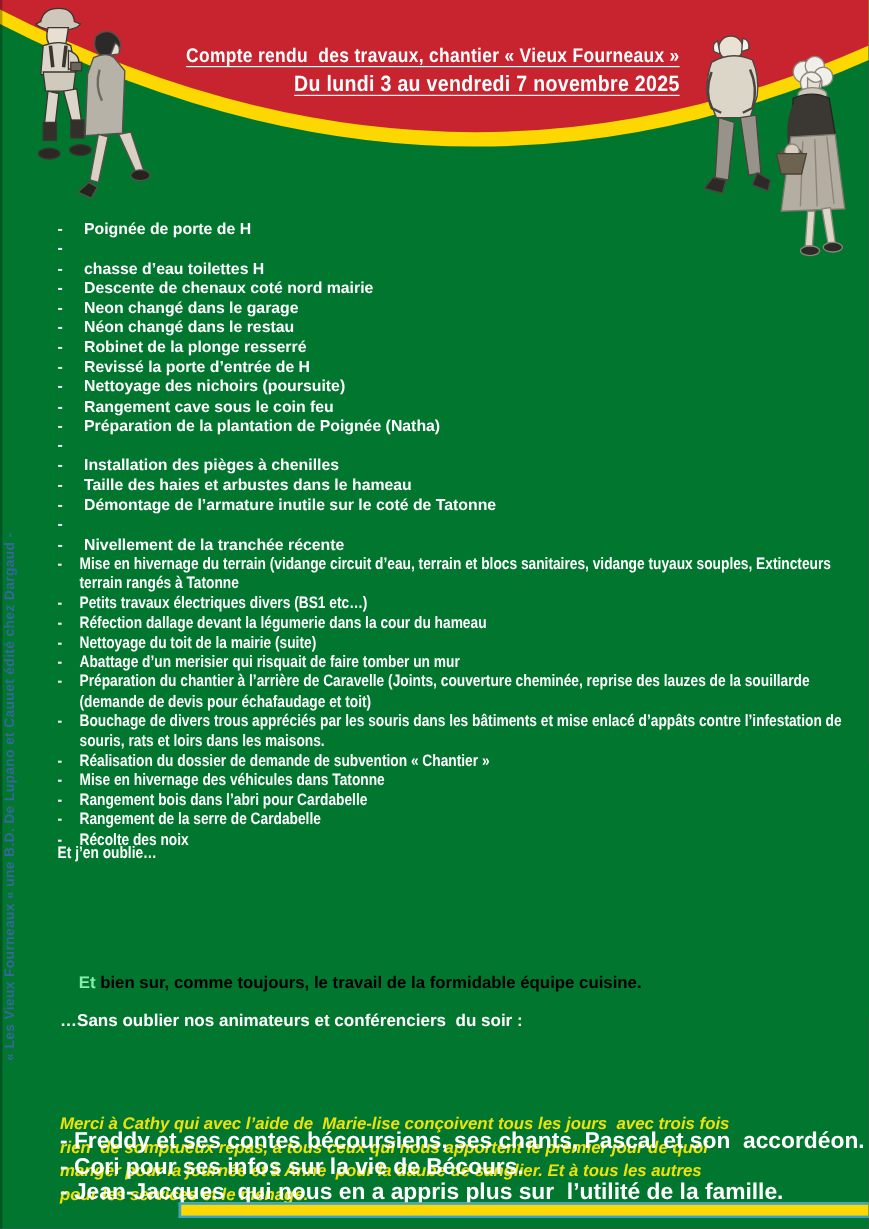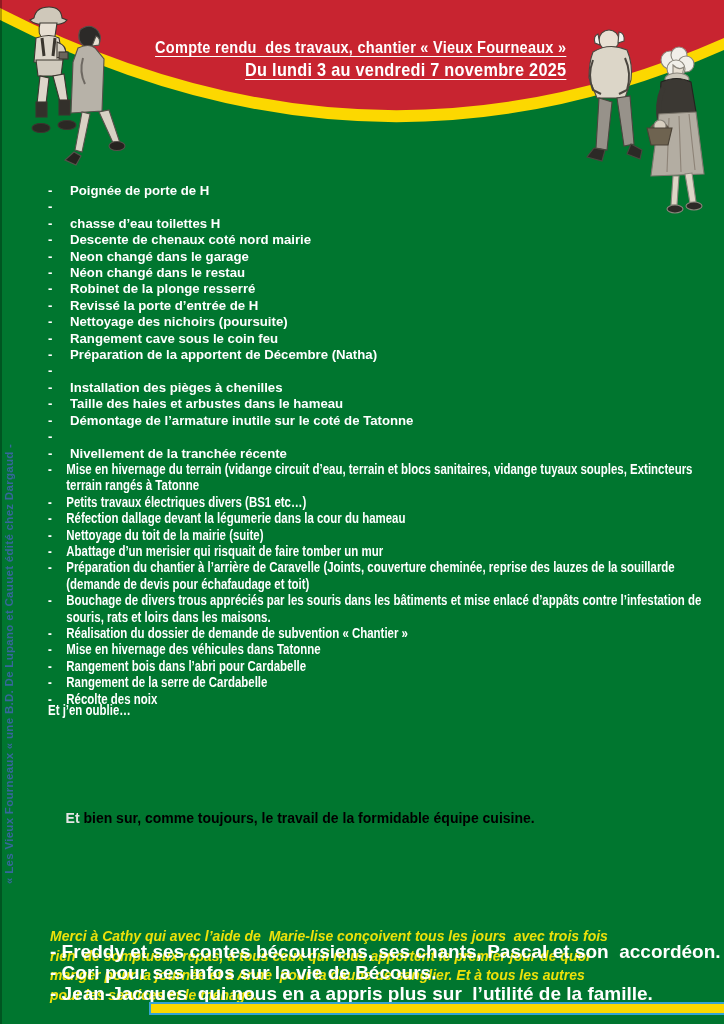--- a/index.html
+++ b/index.html
@@ -186,21 +186,21 @@
         <span class="txt">Nettoyage des nichoirs (poursuite)</span>
       </div>
 
       <div class="task-row">
         <span class="dash">-</span>
         <span class="txt">Rangement cave sous le coin feu</span>
       </div>
 
       <div class="task-row">
         <span class="dash">-</span>
-        <span class="txt">Préparation de la apportent de Décembre (Natha)</span>
+        <span class="txt">Préparation de la plantation de Poignée (Natha)</span>
       </div>
 
       <div class="task-row">
         <span class="dash">-</span>
       </div>
 
       <div class="task-row">
         <span class="dash">-</span>
         <span class="txt">Installation des pièges à chenilles</span>
       </div>
@@ -284,24 +284,25 @@
         <span class="txt">Récolte des noix</span>
       </div>
     </div>
   <div class="tasks" style="top:703px;">
     <div class="tasks-footer">Et j’en oublie…</div>
   </div>
 
   <div class="cuisine">
     <div class="line1">
       
-    <span style="color: #e5e5e5;">Et </span><span style="color: #000000; margin-top: 36px;">bien sur, comme toujours, le travail de la </span><span style="color: #000000;">formidable équipe cuisine.</span></div>
+    <span style="color: #86efac;">Et </span><span style="color: #000000; margin-top: 36px;">bien sur, comme toujours, le travail de la </span><span style="color: #000000;">formidable équipe cuisine.</span></div>
     <div>
       
     <div class="body-line">Merci à Cathy qui avec l’aide de  Marie-lise conçoivent tous les jours  avec trois fois</div><div class="body-line">rien  de somptueux repas, à tous ceux qui nous apportent le premier jour de quoi</div><div class="body-line">manger pour la journée et à Anne  pour la daube de sanglier. Et à tous les autres</div><div class="body-line">pour les services et le ménage.</div></div>
   </div>
 
+  <div class="evening-intro">…Sans oublier nos animateurs et conférenciers  du soir :</div>
   <div class="evening-list">
     
   <div>- Freddy et ses contes bécoursiens, ses chants, Pascal et son  accordéon.</div><div>- Cori pour ses infos sur la vie de Bécours.</div><div>- Jean-Jacques  qui nous en a appris plus sur  l’utilité de la famille.</div></div>
 
   <div class="bottom-bar"></div>
 </div>
 
 </body></html>

